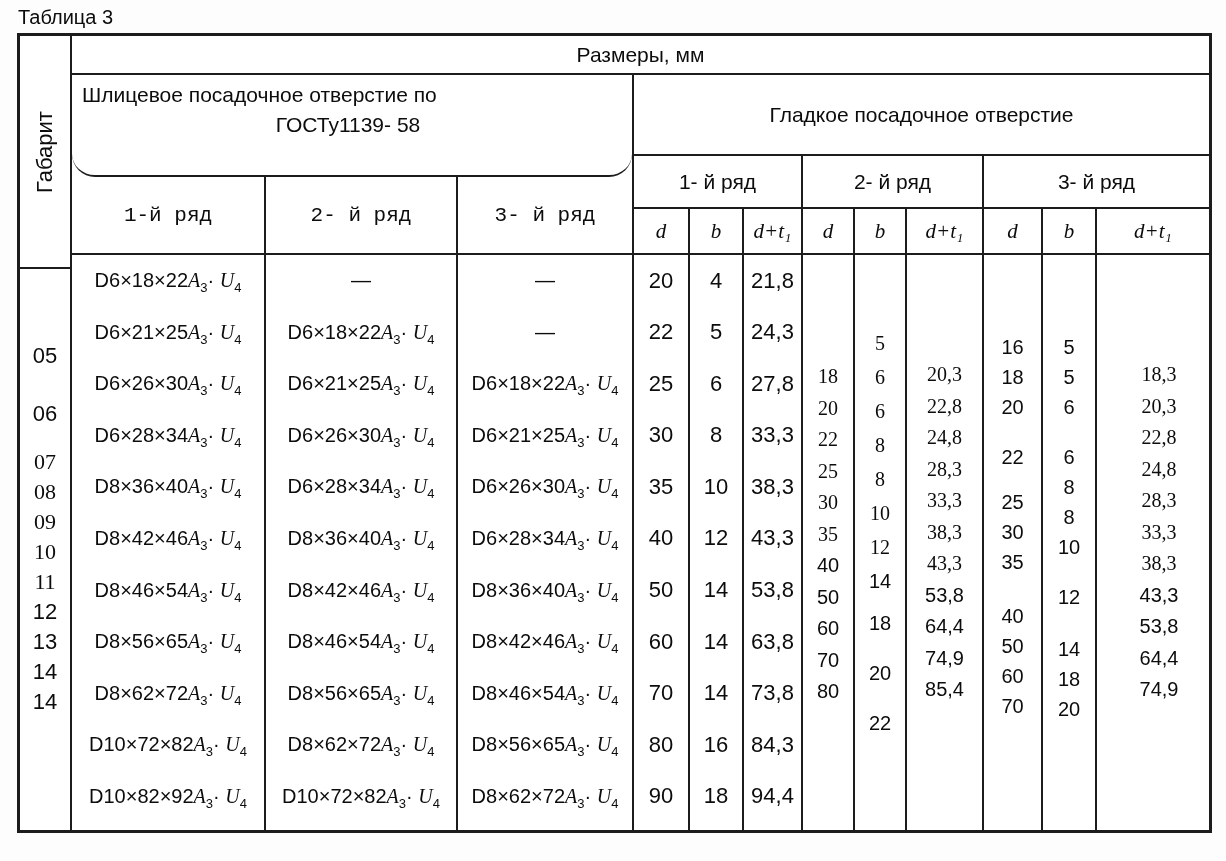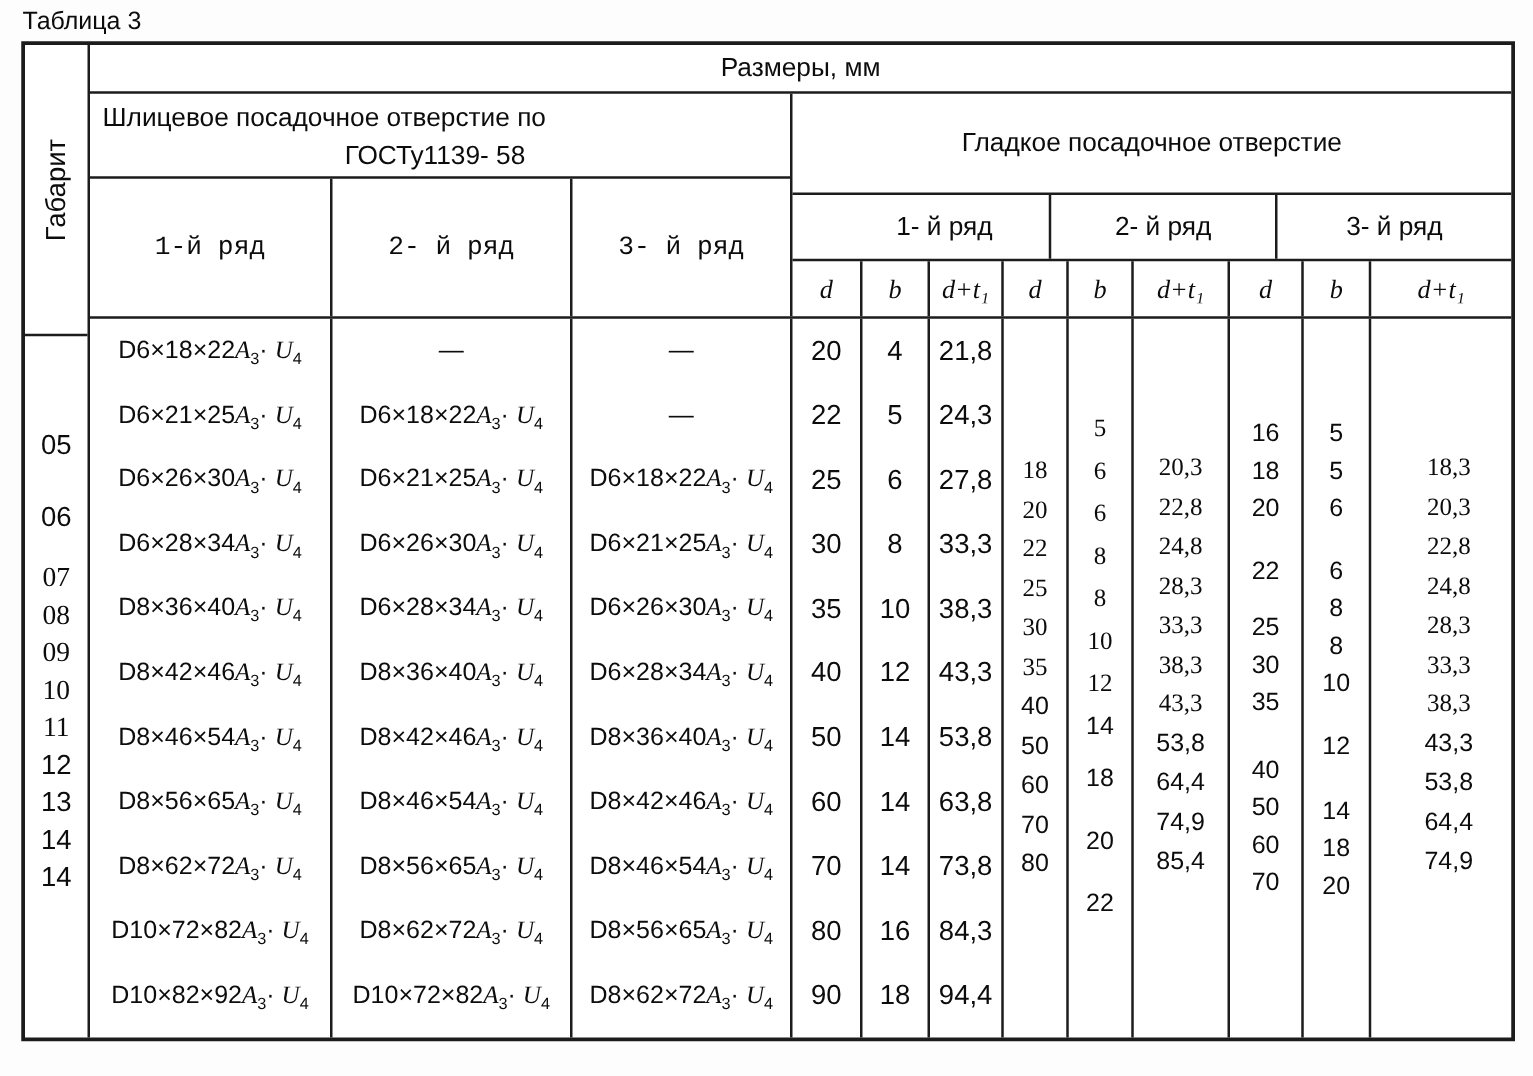--- a/index.html
+++ b/index.html
@@ -19,29 +19,29 @@
   .gab-list .ci{ line-height:30px; }
   .gab-list .ci:nth-child(-n+2){ line-height:50px; margin-bottom:8px; }
   .gab-list .ci:nth-child(n+3):nth-child(-n+7){ font-family:"Liberation Serif", serif; }
 
   
   .main{ flex:1; display:flex; flex-direction:column; }
   .razmery{ height:39px; border-bottom:2px solid var(--line); display:flex; align-items:center; justify-content:center; font-size:21px; }
   .sections{ height:180px; border-bottom:2px solid var(--line); display:flex; }
 
   .spline-sec{ width:562px; border-right:2px solid var(--line); display:flex; flex-direction:column; }
-  .spline-title{ height:68px; border-bottom:2px solid var(--line); font-size:21px; padding:8px 18px 0 10px; }
+  .spline-title{ height:102px; border-bottom:2px solid var(--line); font-size:21px; padding:8px 18px 0 10px;border-radius:23px; }
   .spline-title .line2{ text-align:center; margin-top:6px; }
   .spline-heads{ flex:1; display:flex; }
   .sh{ display:flex; align-items:center; justify-content:center; font-size:21px; border-right:2px solid var(--line);font-family:Liberation Mono, monospace; }
   .sh1{ width:194px; } .sh2{ width:192px; } .sh3{ flex:1; border-right:none; }
 
   .smooth-sec{ flex:1; display:flex; flex-direction:column; }
   .smooth-title{ height:81px; border-bottom:2px solid var(--line); display:flex; align-items:center; justify-content:center; font-size:21px; }
-  .smooth-rows{ height:53px; border-bottom:2px solid var(--line); display:flex;padding-left:38px; }
+  .smooth-rows{ height:53px; border-bottom:2px solid var(--line); display:flex; }
   .sr{ display:flex; align-items:center; justify-content:center; font-size:21px; border-right:2px solid var(--line); }
   .sr1{ width:169px; } .sr2{ width:181px; } .sr3{ flex:1; border-right:none; }
   .smooth-cols{ flex:1; display:flex; }
   .sc{ display:flex; align-items:center; justify-content:center; border-right:2px solid var(--line);
        font-family:"Liberation Serif", serif; font-style:italic; font-size:21px; }
   .sc:last-child{ border-right:none; }
   .w-r1d{ width:56px; } .w-r1b{ width:54px; } .w-r1dt{ width:59px; }
   .w-r2d{ width:52px; } .w-r2b{ width:52px; } .w-r2dt{ width:77px; }
   .w-r3d{ width:59px; } .w-r3b{ width:54px; } .w-r3dt{ flex:1; }
 

